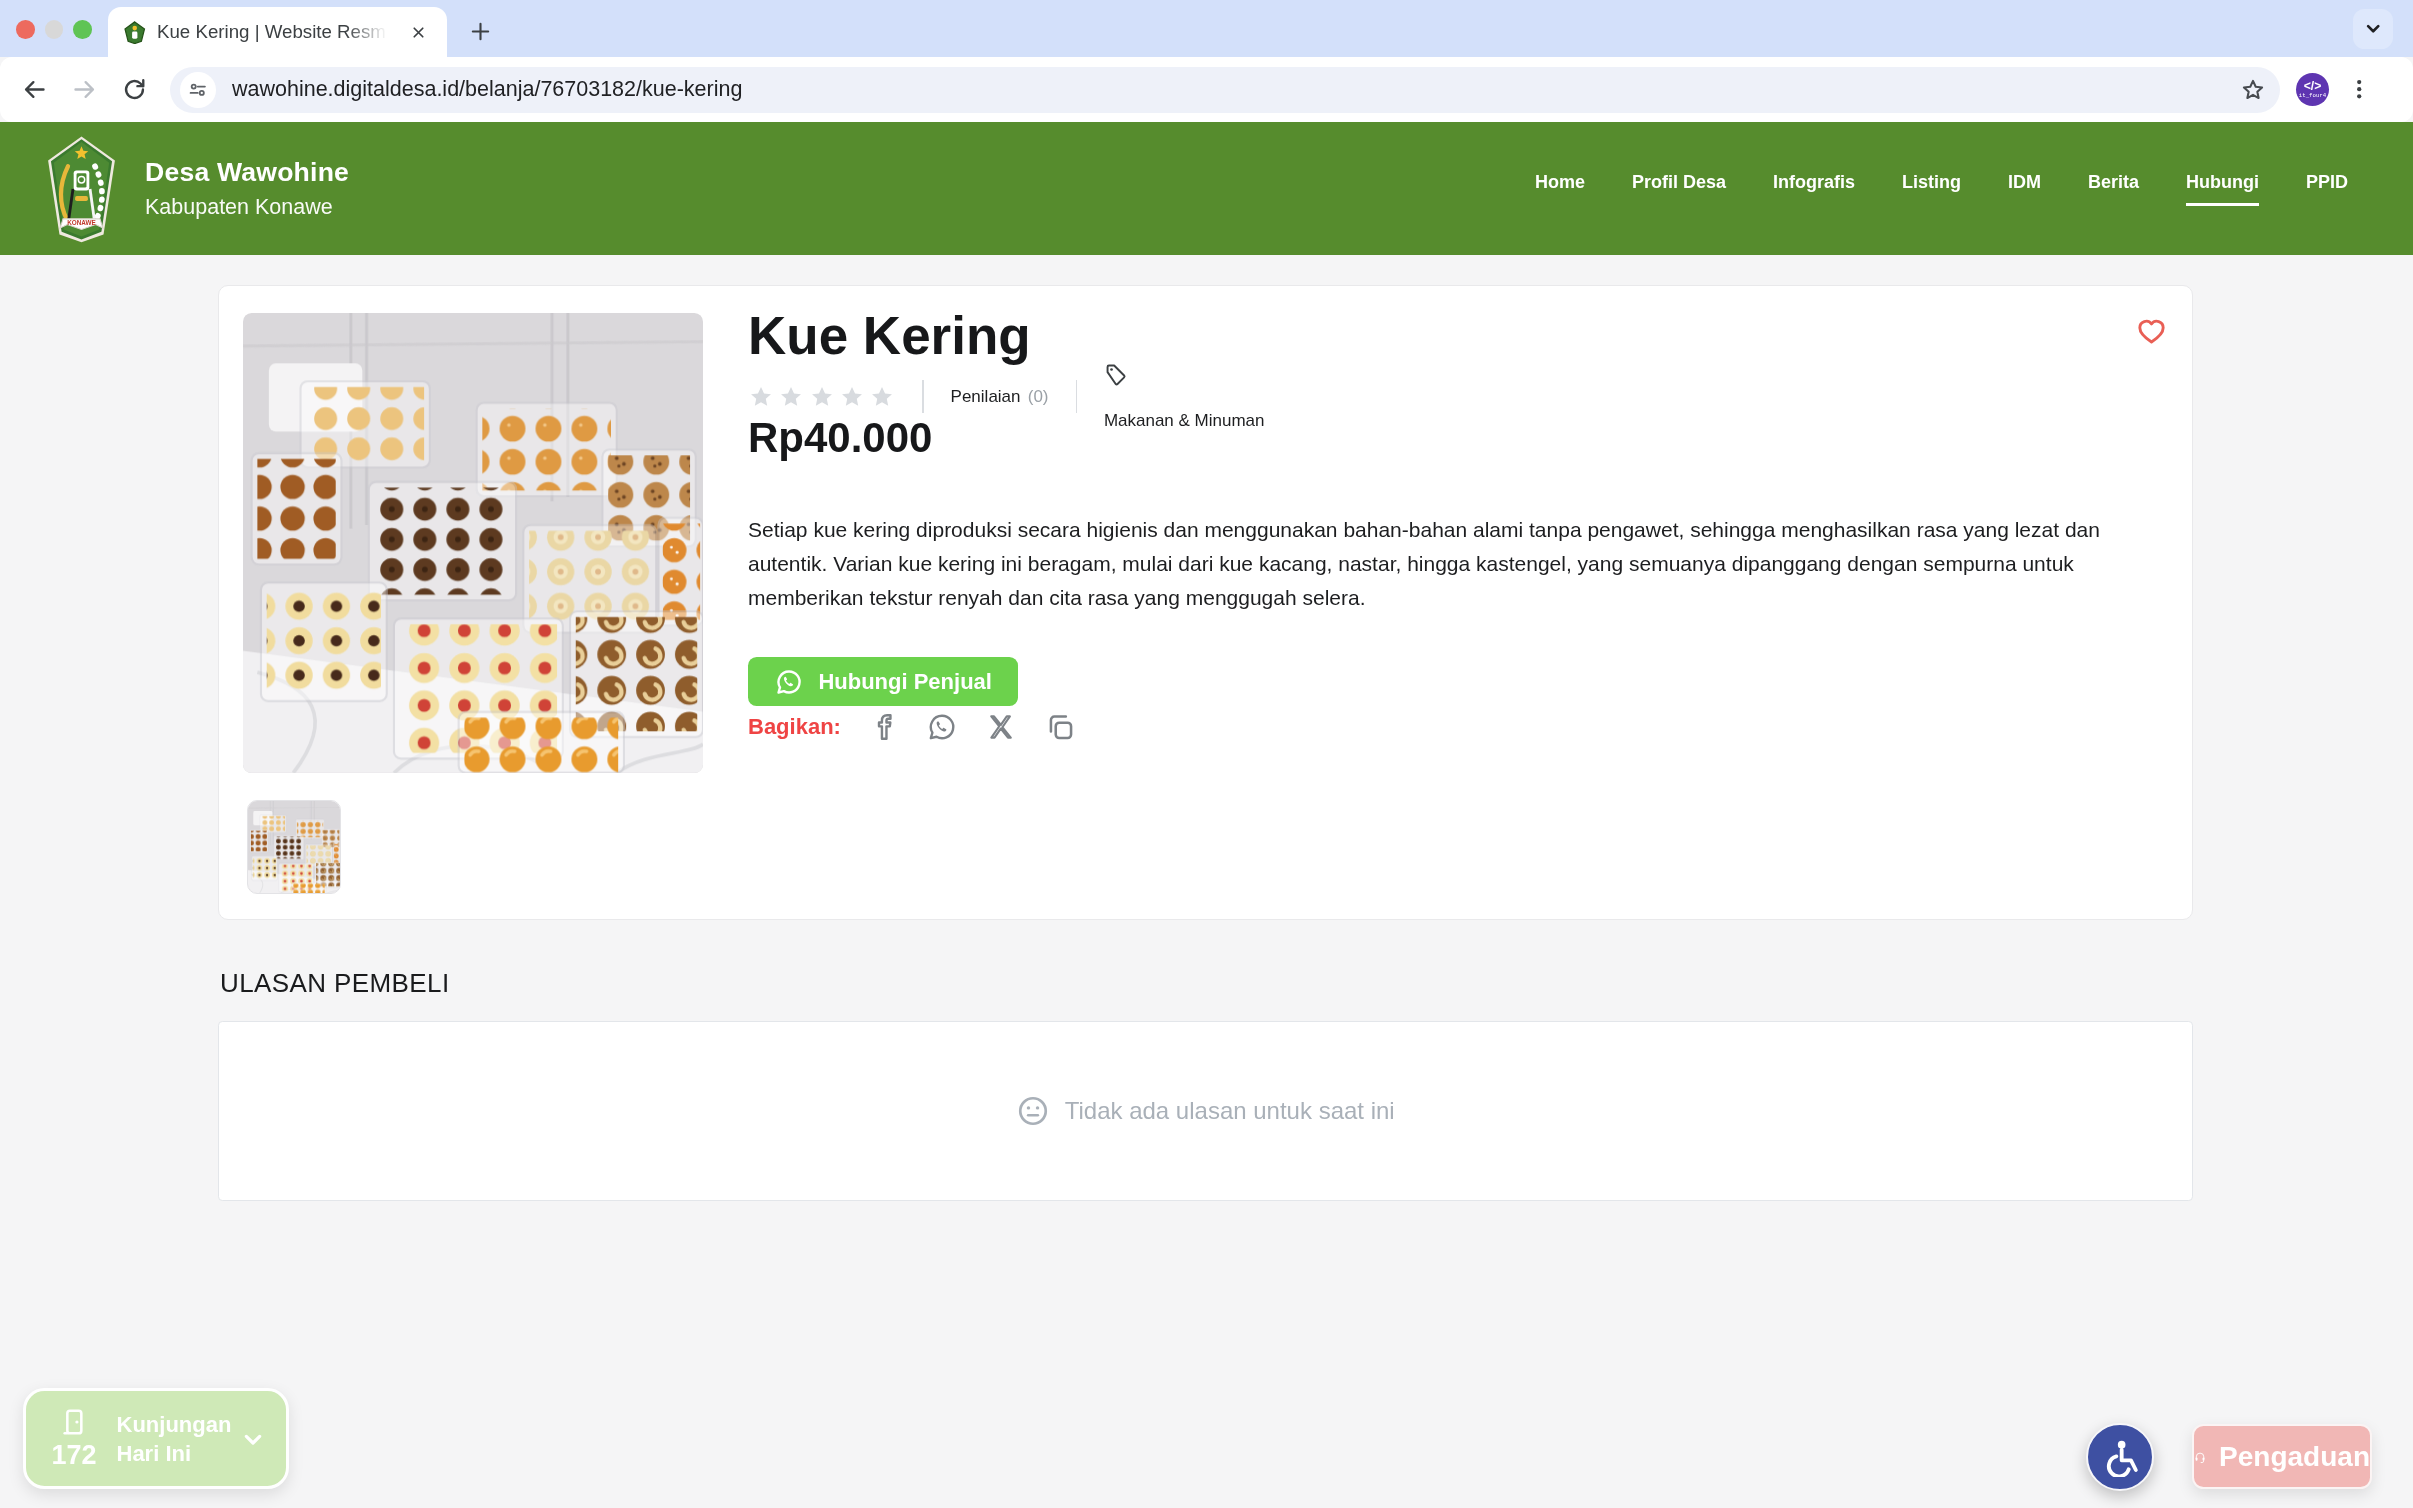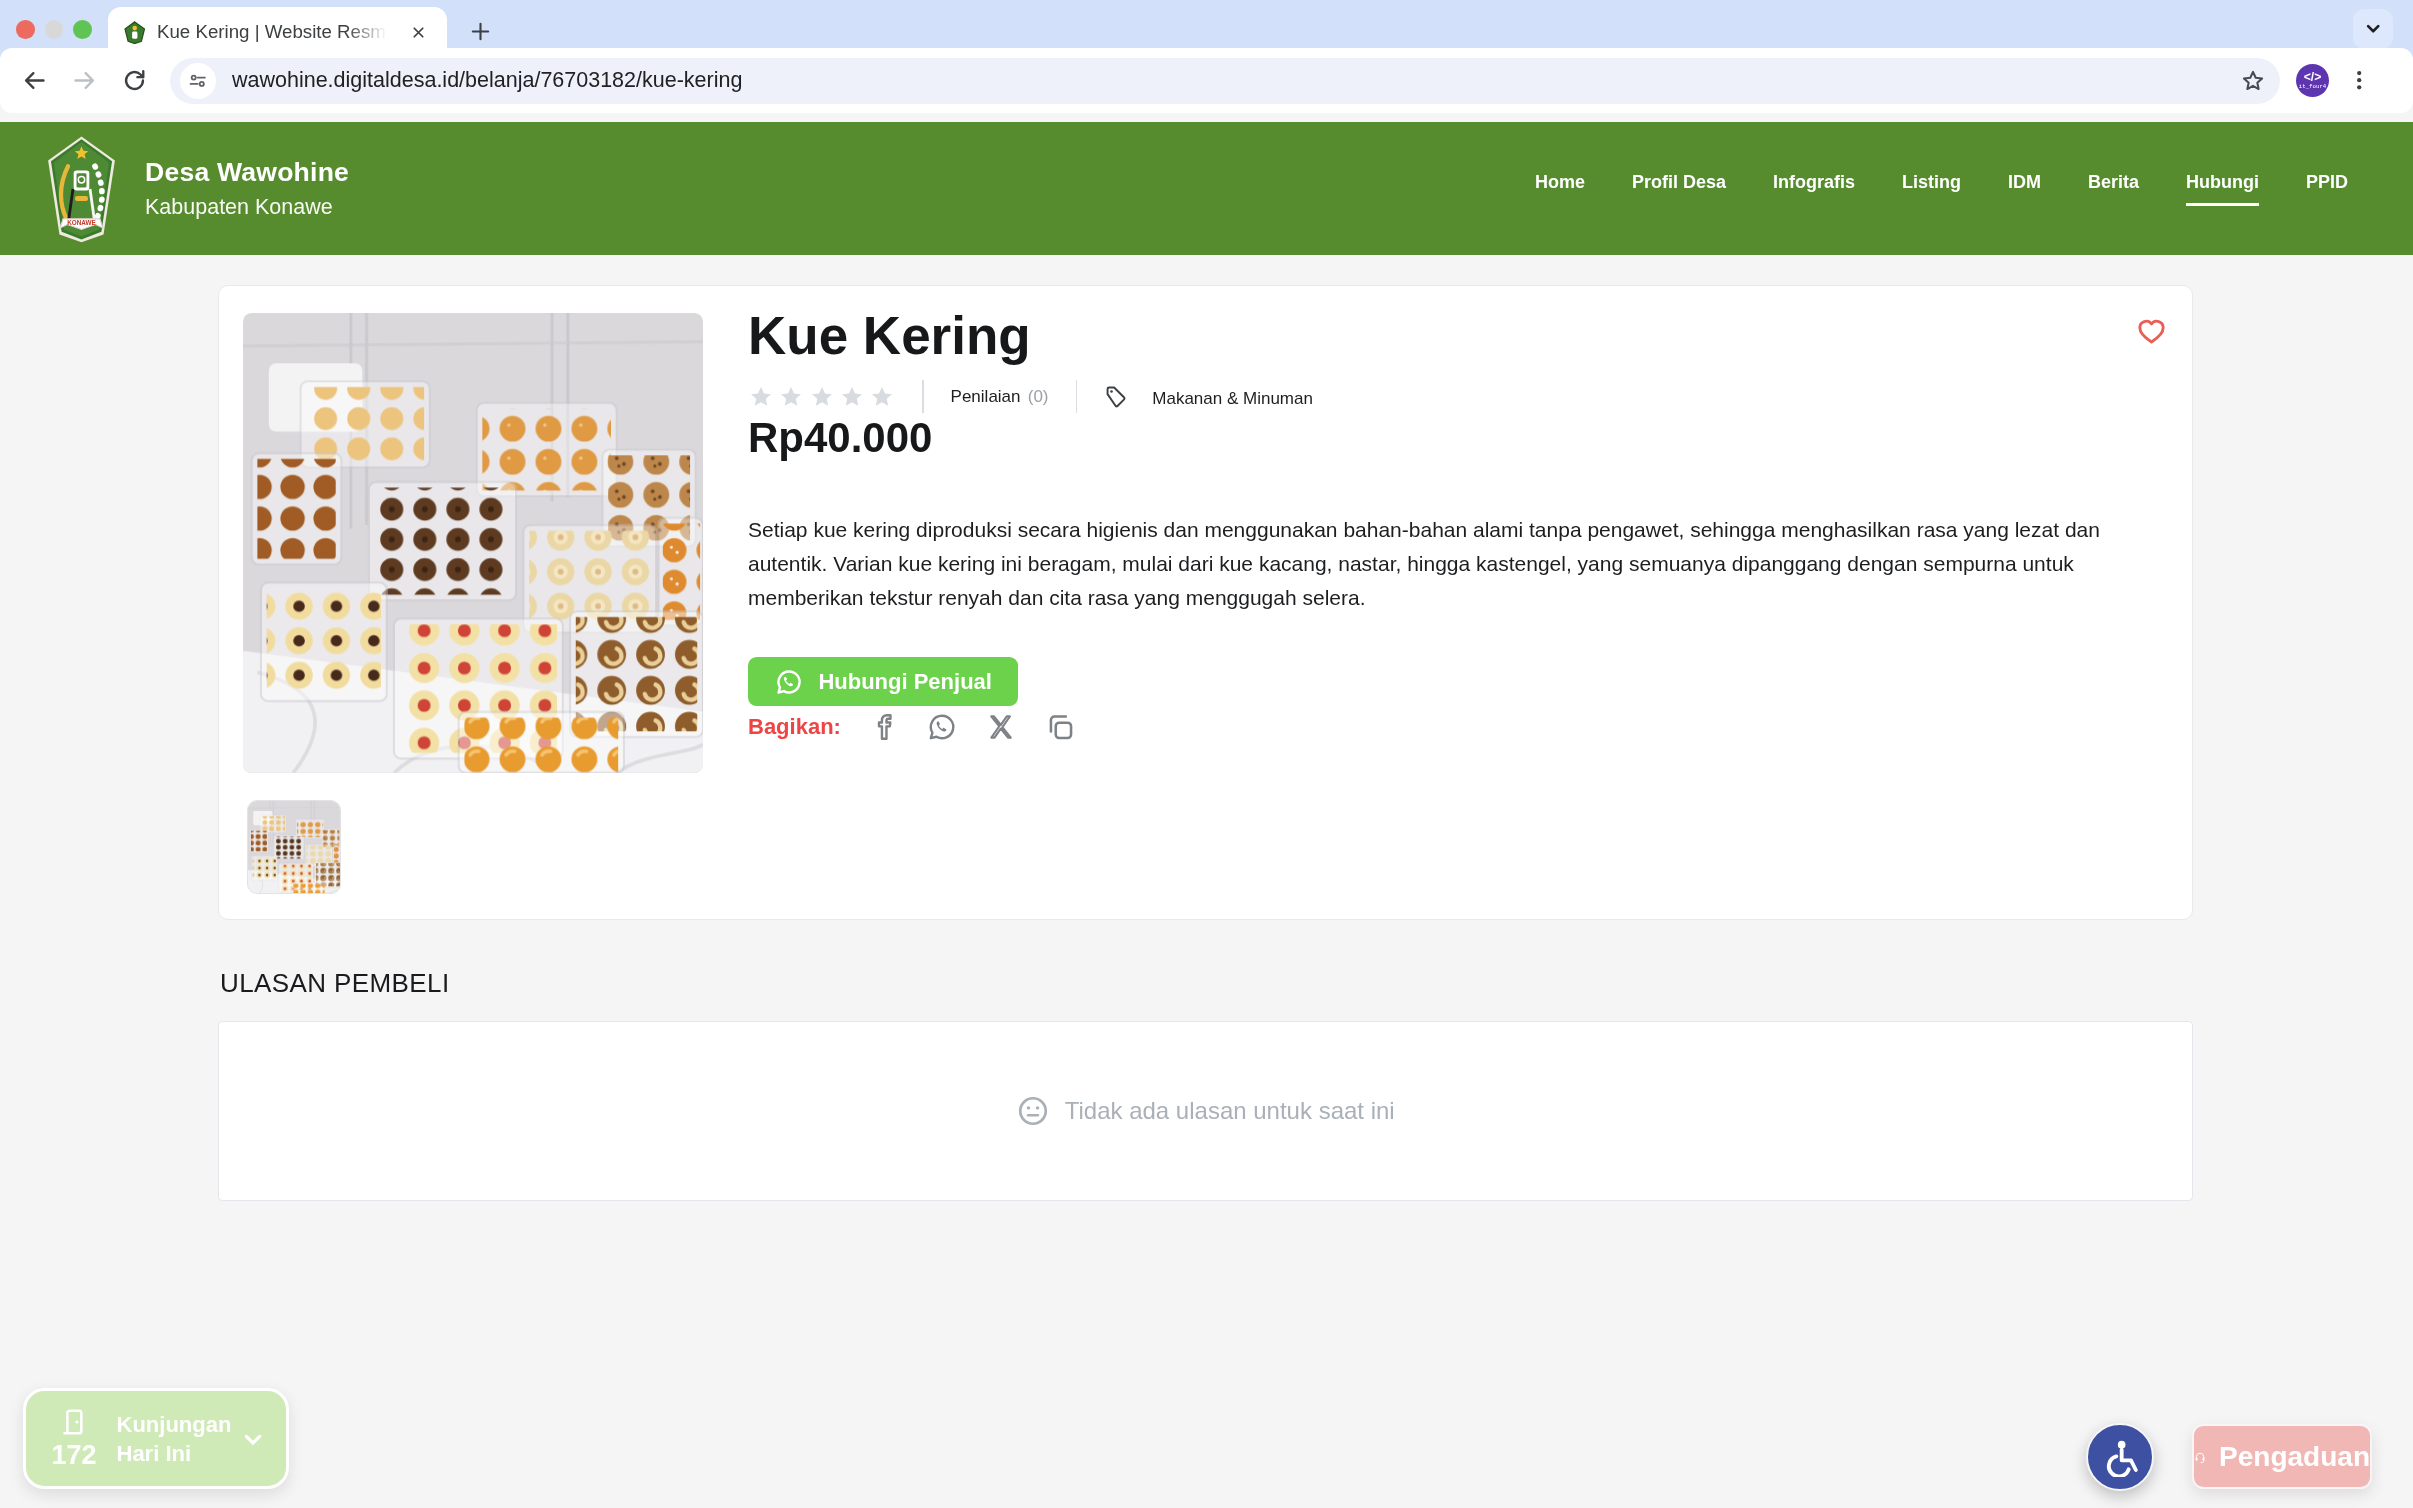--- a/index.html
+++ b/index.html
@@ -15,21 +15,21 @@
   .tab { position:absolute; left:108px; top:6.5px; width:339px; height:51px; background:#ffffff;
          border-radius:13px 13px 0 0; display:flex; align-items:center; padding:0 16px; gap:11.5px; }
   .tab-title { font-size:18.7px; color:#3c4043; white-space:nowrap; overflow:hidden; max-width:230px;
          -webkit-mask-image:linear-gradient(90deg,#000 82%,transparent); mask-image:linear-gradient(90deg,#000 82%,transparent); }
   .tab-close { margin-left:auto; width:26px; height:26px; display:flex; align-items:center; justify-content:center; border-radius:50%; }
   .newtab-btn { position:absolute; left:463px; top:14.4px; width:34px; height:34px; border-radius:8.6px;
          display:flex; align-items:center; justify-content:center; }
   .tabsearch-btn { position:absolute; right:20px; top:8.6px; width:40px; height:40px; border-radius:11.5px;
          background:#dee8fc; display:flex; align-items:center; justify-content:center; }
 
-  .toolbar { position:absolute; left:0; top:48px; width:2413px; height:65px; background:#ffffff; display:flex; align-items:center;border-radius:12px; }
+  .toolbar { position:absolute; left:0; top:57px; width:2413px; height:65px; background:#ffffff; display:flex; align-items:center;border-radius:12px; }
   .nav-ic { width:37px; height:37px; display:flex; align-items:center; justify-content:center; border-radius:50%; }
   .nav-ic.back{ margin-left:16px; } .nav-ic.fwd{ margin-left:13px; } .nav-ic.reload{ margin-left:13px; }
   .omnibox { margin-left:17px; width:2110px; height:46px; background:#eef1f9; border-radius:23px;
          display:flex; align-items:center; padding:0 10px; }
   .tune-circle { width:36px; height:36px; background:#ffffff; border-radius:50%; display:flex; align-items:center; justify-content:center; }
   .url-text { margin-left:16px; font-size:21.5px; color:#202124; flex:1; }
   .omni-star { width:34px; height:34px; display:flex; align-items:center; justify-content:center; }
   .avatar { margin-left:16px; width:33px; height:33px; border-radius:50%; background:#5e35b1; color:#fff;
          display:flex; flex-direction:column; align-items:center; justify-content:center; line-height:1; }
   .avatar .code { font-size:12.2px; font-weight:bold; }
@@ -53,21 +53,21 @@
          border:1.4px solid #e9e9eb; border-radius:10px; }
   .p-img { position:absolute; left:24px; top:27px; width:460px; height:460px; border-radius:8.6px; overflow:hidden; }
   .p-thumb { position:absolute; left:28px; top:514px; width:94px; height:94px; border-radius:10px; overflow:hidden;
          border:0.7px solid #e3e3e6; }
   .p-heart { position:absolute; left:1914px; top:26px; width:37px; height:37px; display:flex; align-items:center; justify-content:center; }
   .p-title { position:absolute; left:529px; top:18.7px; font-size:53px; font-weight:800; color:#17181a; }
   .p-meta { position:absolute; left:529px; top:92px; display:flex; align-items:center; height:37px; font-size:17px; color:#1d1e20; }
   .stars { display:flex; gap:4.3px; }
   .meta-divider { width:1.4px; height:33px; background:#dadde1; margin:0 27px; }
   .rating-count { color:#9aa0a6; margin-left:7.2px; }
-  .cat { display:flex; align-items:flex-end; gap:24px; }
+  .cat { display:flex; align-items:flex-start; gap:24px;flex-direction:column; }
   .p-price { position:absolute; left:529px; top:128px; font-size:42px; font-weight:800; color:#17181a; }
   .p-desc { position:absolute; left:529px; top:227px; width:1428px; font-size:21px; line-height:34px; color:#1d1e20; }
   .p-btn { position:absolute; left:529px; top:371px; height:49px; padding:0 26px; background:#6cd24c; border:none;
          border-radius:8.6px; display:flex; align-items:center; gap:14.4px; color:#fff; font-size:22px; font-weight:700;
          font-family:inherit; cursor:pointer; }
   .p-share { position:absolute; left:529px; top:422px; height:37px; display:flex; align-items:center; font-size:22px; font-weight:600; color:#ef4444; }
   .share-ic { width:33px; height:33px; margin-left:26px; display:flex; align-items:center; justify-content:center; cursor:pointer; }
 
   
   .reviews-heading { position:absolute; left:220px; top:968px; font-size:26px; font-weight:400; color:#1a1b1d; letter-spacing:0.4px; }

